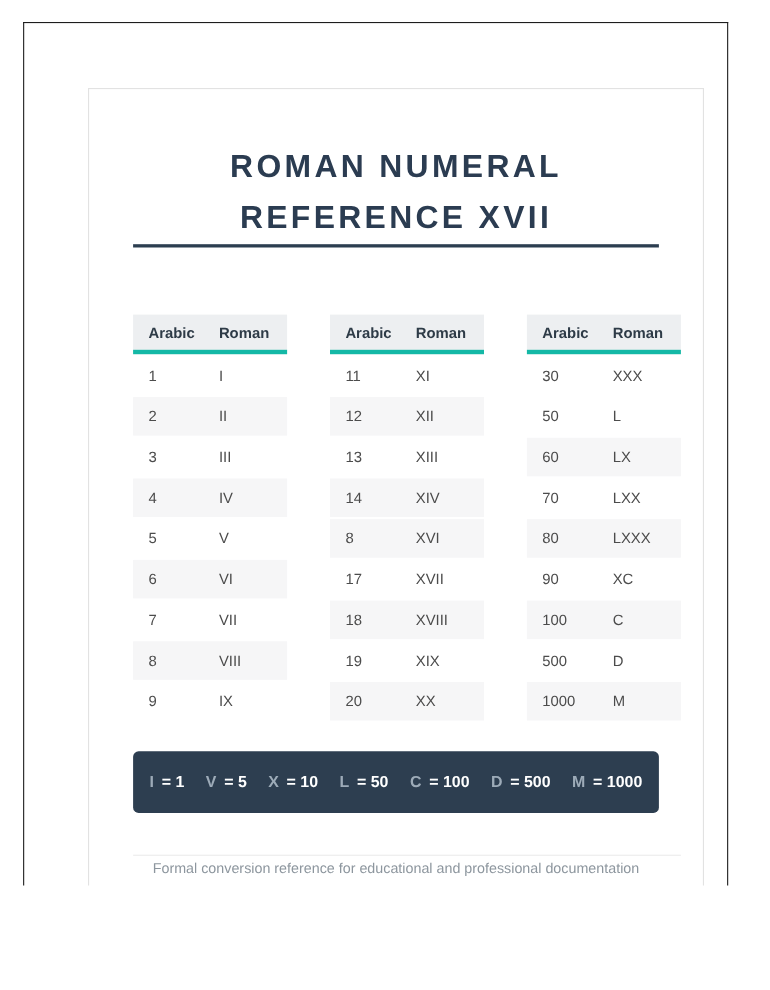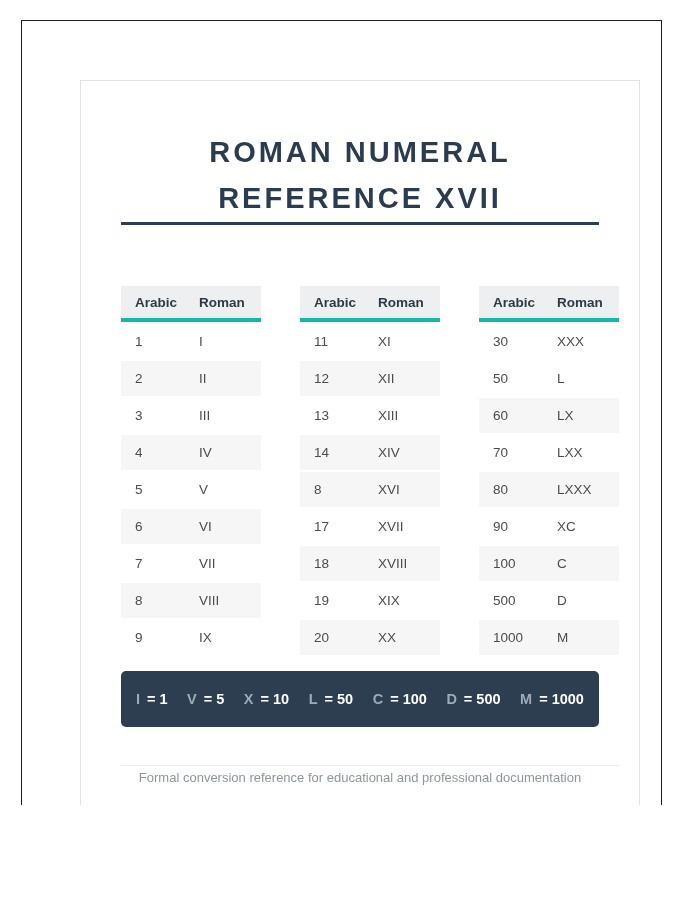--- a/index.html
+++ b/index.html
@@ -32,21 +32,21 @@
     font-weight:700; font-size:13.5px; color:#2e3b47;margin-top:28px;
   }
   .thead span:first-child, .trow span:first-child { width:64px; padding-left:14px; }
   .thead span:last-child,  .trow span:last-child  { flex:1; }
   .trow {
     height:35px; margin-top:2px; display:flex; align-items:center;
     font-size:13.5px; color:#4c4c4c; background:#ffffff;
   }
   .trow.alt { background:#f6f6f7; }
   .banner {
-    margin-top:16px; height:56px; background:#2d3e50; border-radius:5px;
+    margin-top:28px; height:56px; background:#2d3e50; border-radius:5px;
     display:flex; align-items:center; justify-content:space-between;
     padding:0 15px; box-sizing:border-box;
     font-weight:700; font-size:14.5px;
   }
   .pair { white-space:nowrap; }
   .pair .sym { color:#9dabb8; margin-right:7px; font-weight:700; }
   .pair .val { color:#ffffff; font-weight:700; }
   .footer-divider { border-top:1px solid #ececec; margin:38px -20px 0 0; }
   .footer-note {
     margin-top:3px; text-align:center;

